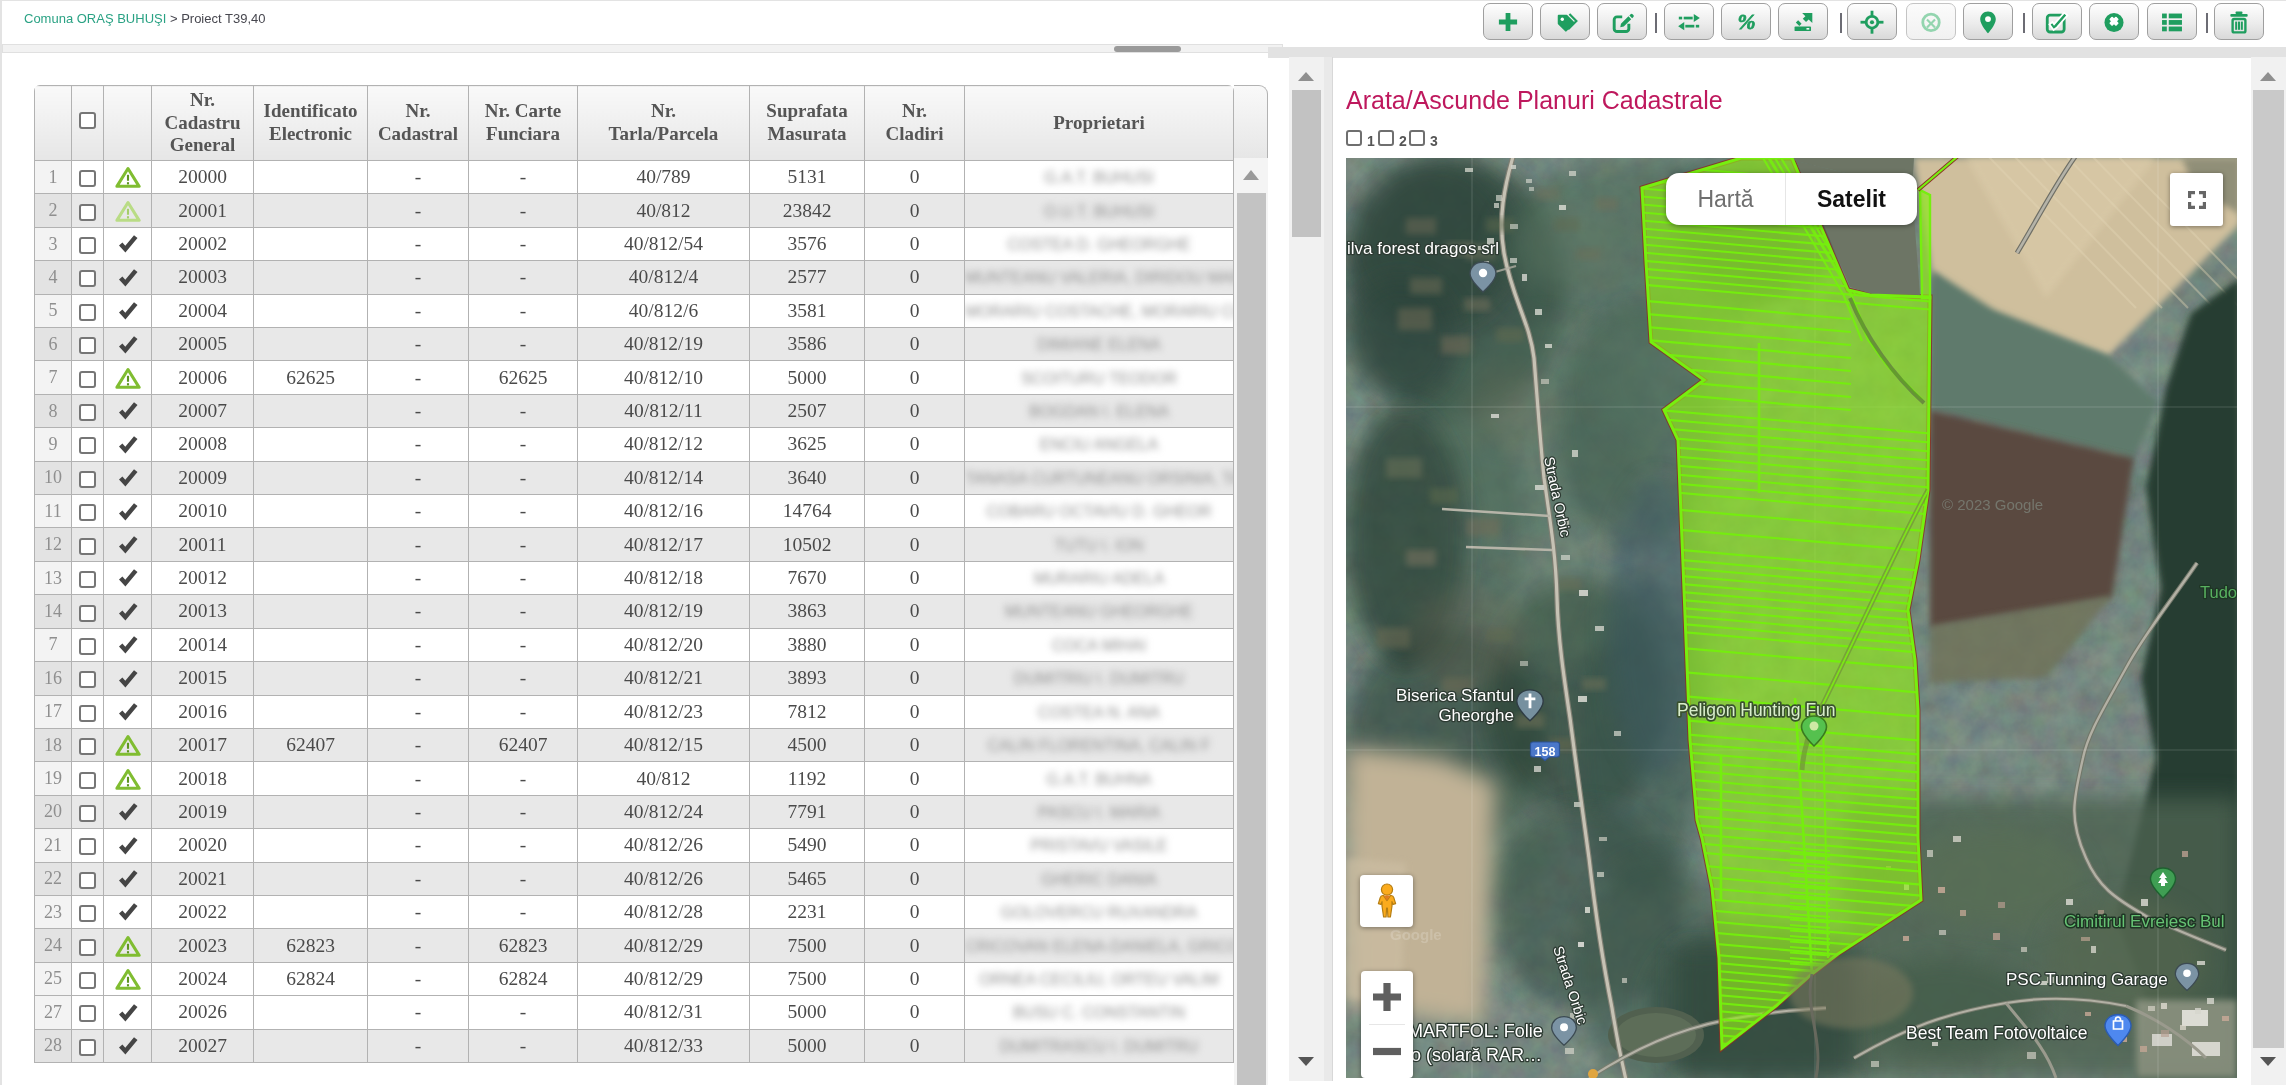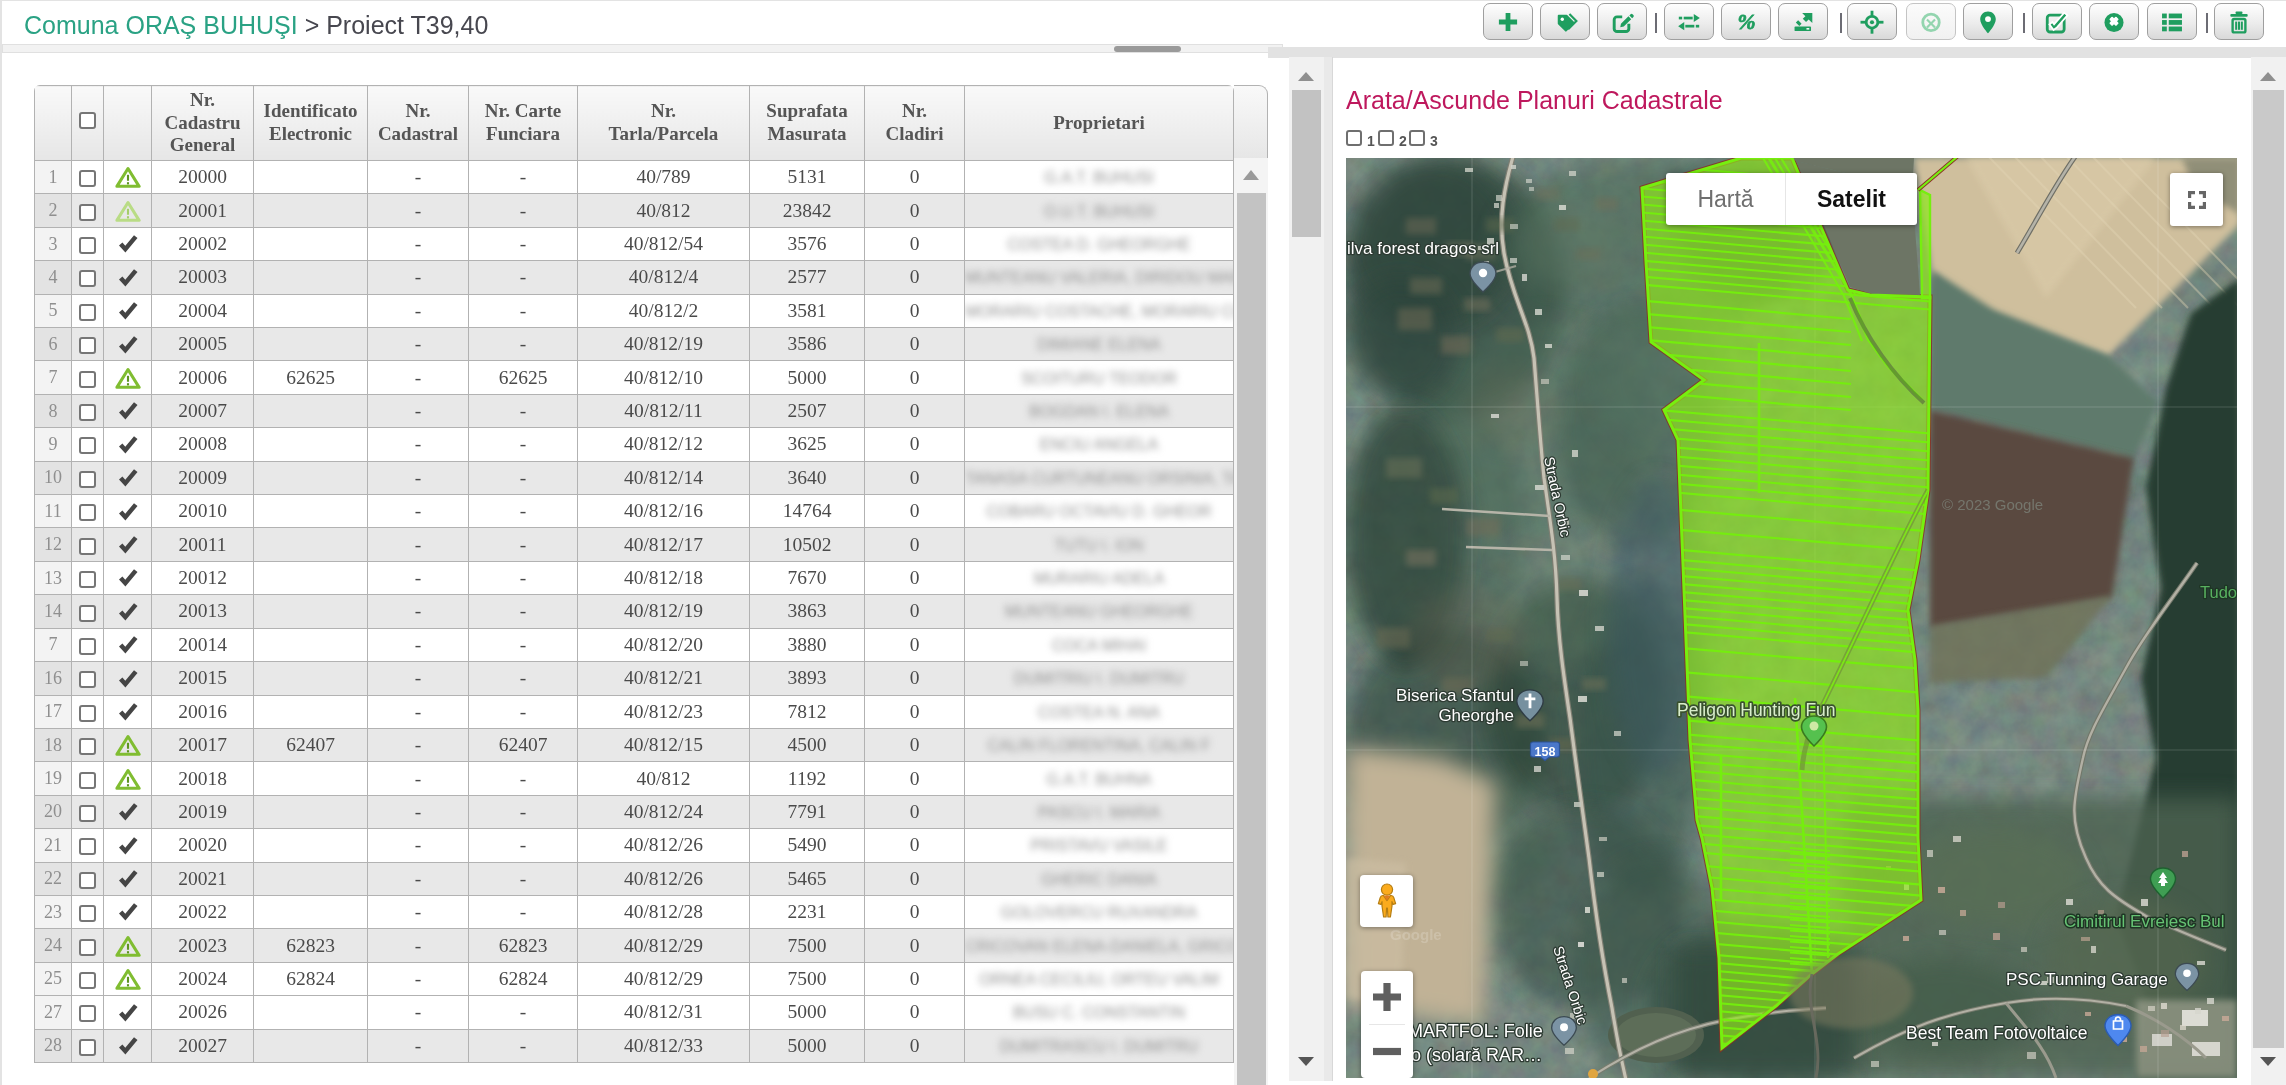--- a/index.html
+++ b/index.html
@@ -1,17 +1,17 @@
 <!DOCTYPE html>
 <html><head><meta charset="utf-8"><style>
 * { margin:0; padding:0; box-sizing:border-box; }
 body { width:2286px; height:1085px; position:relative; background:#fff;
   font-family:"Liberation Sans", sans-serif; overflow:hidden; }
 .page { position:absolute; inset:0; border-left:2px solid #e3e3e3; border-top:1px solid #e3e3e3; }
-.crumb { position:absolute; left:24px; top:11px; font-size:25px; color:#47474f; }
+.crumb { position:absolute; left:24px; top:11px; font-size:13px; color:#47474f; }
 .crumb .g { color:#2aa284; }
 .tbtn { position:absolute; top:3px; width:50px; height:37px; border:1px solid #9f9f9f; border-radius:7px;
   background:linear-gradient(#fefefe,#ececec 55%,#d9d9d9); display:flex; align-items:center; justify-content:center; }
 .tbtn.light { background:linear-gradient(#fbfbfb,#f1f1f1); border-color:#c4c4c4; }
 .tsep { position:absolute; top:13px; width:2px; height:20px; background:#6c6c74; }
 .hscroll { position:absolute; left:2px; top:44px; width:1281px; height:9px; background:#f2f2f2; border:1px solid #e0e0e0; }
 .hthumb { position:absolute; left:1111px; top:1px; width:67px; height:6px; background:#9a9a9a; border-radius:3px; }
 .grayband { position:absolute; left:1268px; top:47px; width:1018px; height:11px; background:#e2e2e2; }
 
 
@@ -55,21 +55,21 @@
 .rsb .thumb { position:absolute; left:2px; top:33px; width:31px; height:958px; background:#c9c9c9; }
 
 
 .rtitle { position:absolute; left:1346px; top:86px; font-size:25px; color:#be185d; }
 .rcbrow { position:absolute; left:1346px; top:130px; height:18px; }
 .rcb { position:absolute; width:16px; height:16px; border:2px solid #6f6f6f; border-radius:3px; background:#fff; top:0; }
 .rcl { position:absolute; top:3px; font-size:14px; font-weight:bold; color:#555; }
 
 .map { position:absolute; left:1346px; top:158px; width:891px; height:920px; overflow:hidden; background:#3e574b; }
 .gmctl { position:absolute; font-family:"Liberation Sans",sans-serif; }
-.mapsw { left:320px; top:15px; width:251px; height:52px; background:#fff; border-radius:3px;
+.mapsw { left:320px; top:15px; width:251px; height:52px; background:#fff; border-radius:13px;
   box-shadow:0 1px 5px rgba(0,0,0,.4); display:flex; }
 .mapsw .h { width:120px; text-align:center; line-height:52px; font-size:23px; color:#6f6f6f; border-right:1px solid #e6e6e6; }
 .mapsw .s { flex:1; text-align:center; line-height:52px; font-size:23px; font-weight:bold; color:#111; }
 .fsbtn { left:824px; top:15px; width:53px; height:53px; background:#fff; border-radius:3px; box-shadow:0 1px 5px rgba(0,0,0,.4);
   display:flex; align-items:center; justify-content:center; }
 .pegman { left:14px; top:717px; width:53px; height:52px; background:#fff; border-radius:4px; box-shadow:0 1px 5px rgba(0,0,0,.4);
   display:flex; align-items:center; justify-content:center; }
 .zoomctl { left:15px; top:813px; width:52px; height:107px; background:#fff; border-radius:4px; box-shadow:0 1px 5px rgba(0,0,0,.4); }
 .zoomctl .plus { position:absolute; top:0; left:0; width:52px; height:53px; }
 .zoomctl .minus { position:absolute; top:54px; left:0; width:52px; height:53px; }
@@ -292,21 +292,21 @@
 <tr class="odd">
           <td class="numc">5</td>
           <td class="cbc"><span class="cb"></span></td>
           <td class="icc"><svg width="24" height="24" viewBox="0 0 24 24">
               <path fill="#454545" d="M9.4 20.6 3.0 13.4l3.4-3.0 2.9 3.3L18.0 3.2l3.5 2.8z"></path>
             </svg></td>
           <td>20004</td>
           <td></td>
           <td>-</td>
           <td>-</td>
-          <td>40/812/2</td>
+          <td>40/812/6</td>
           <td>3581</td>
           <td>0</td>
           <td class="prop"><span class="blurname">MORARIU COSTACHE, MORARIU CO</span></td>
         </tr>
 <tr class="even">
           <td class="numc">6</td>
           <td class="cbc"><span class="cb"></span></td>
           <td class="icc"><svg width="24" height="24" viewBox="0 0 24 24">
               <path fill="#454545" d="M9.4 20.6 3.0 13.4l3.4-3.0 2.9 3.3L18.0 3.2l3.5 2.8z"></path>
             </svg></td>

